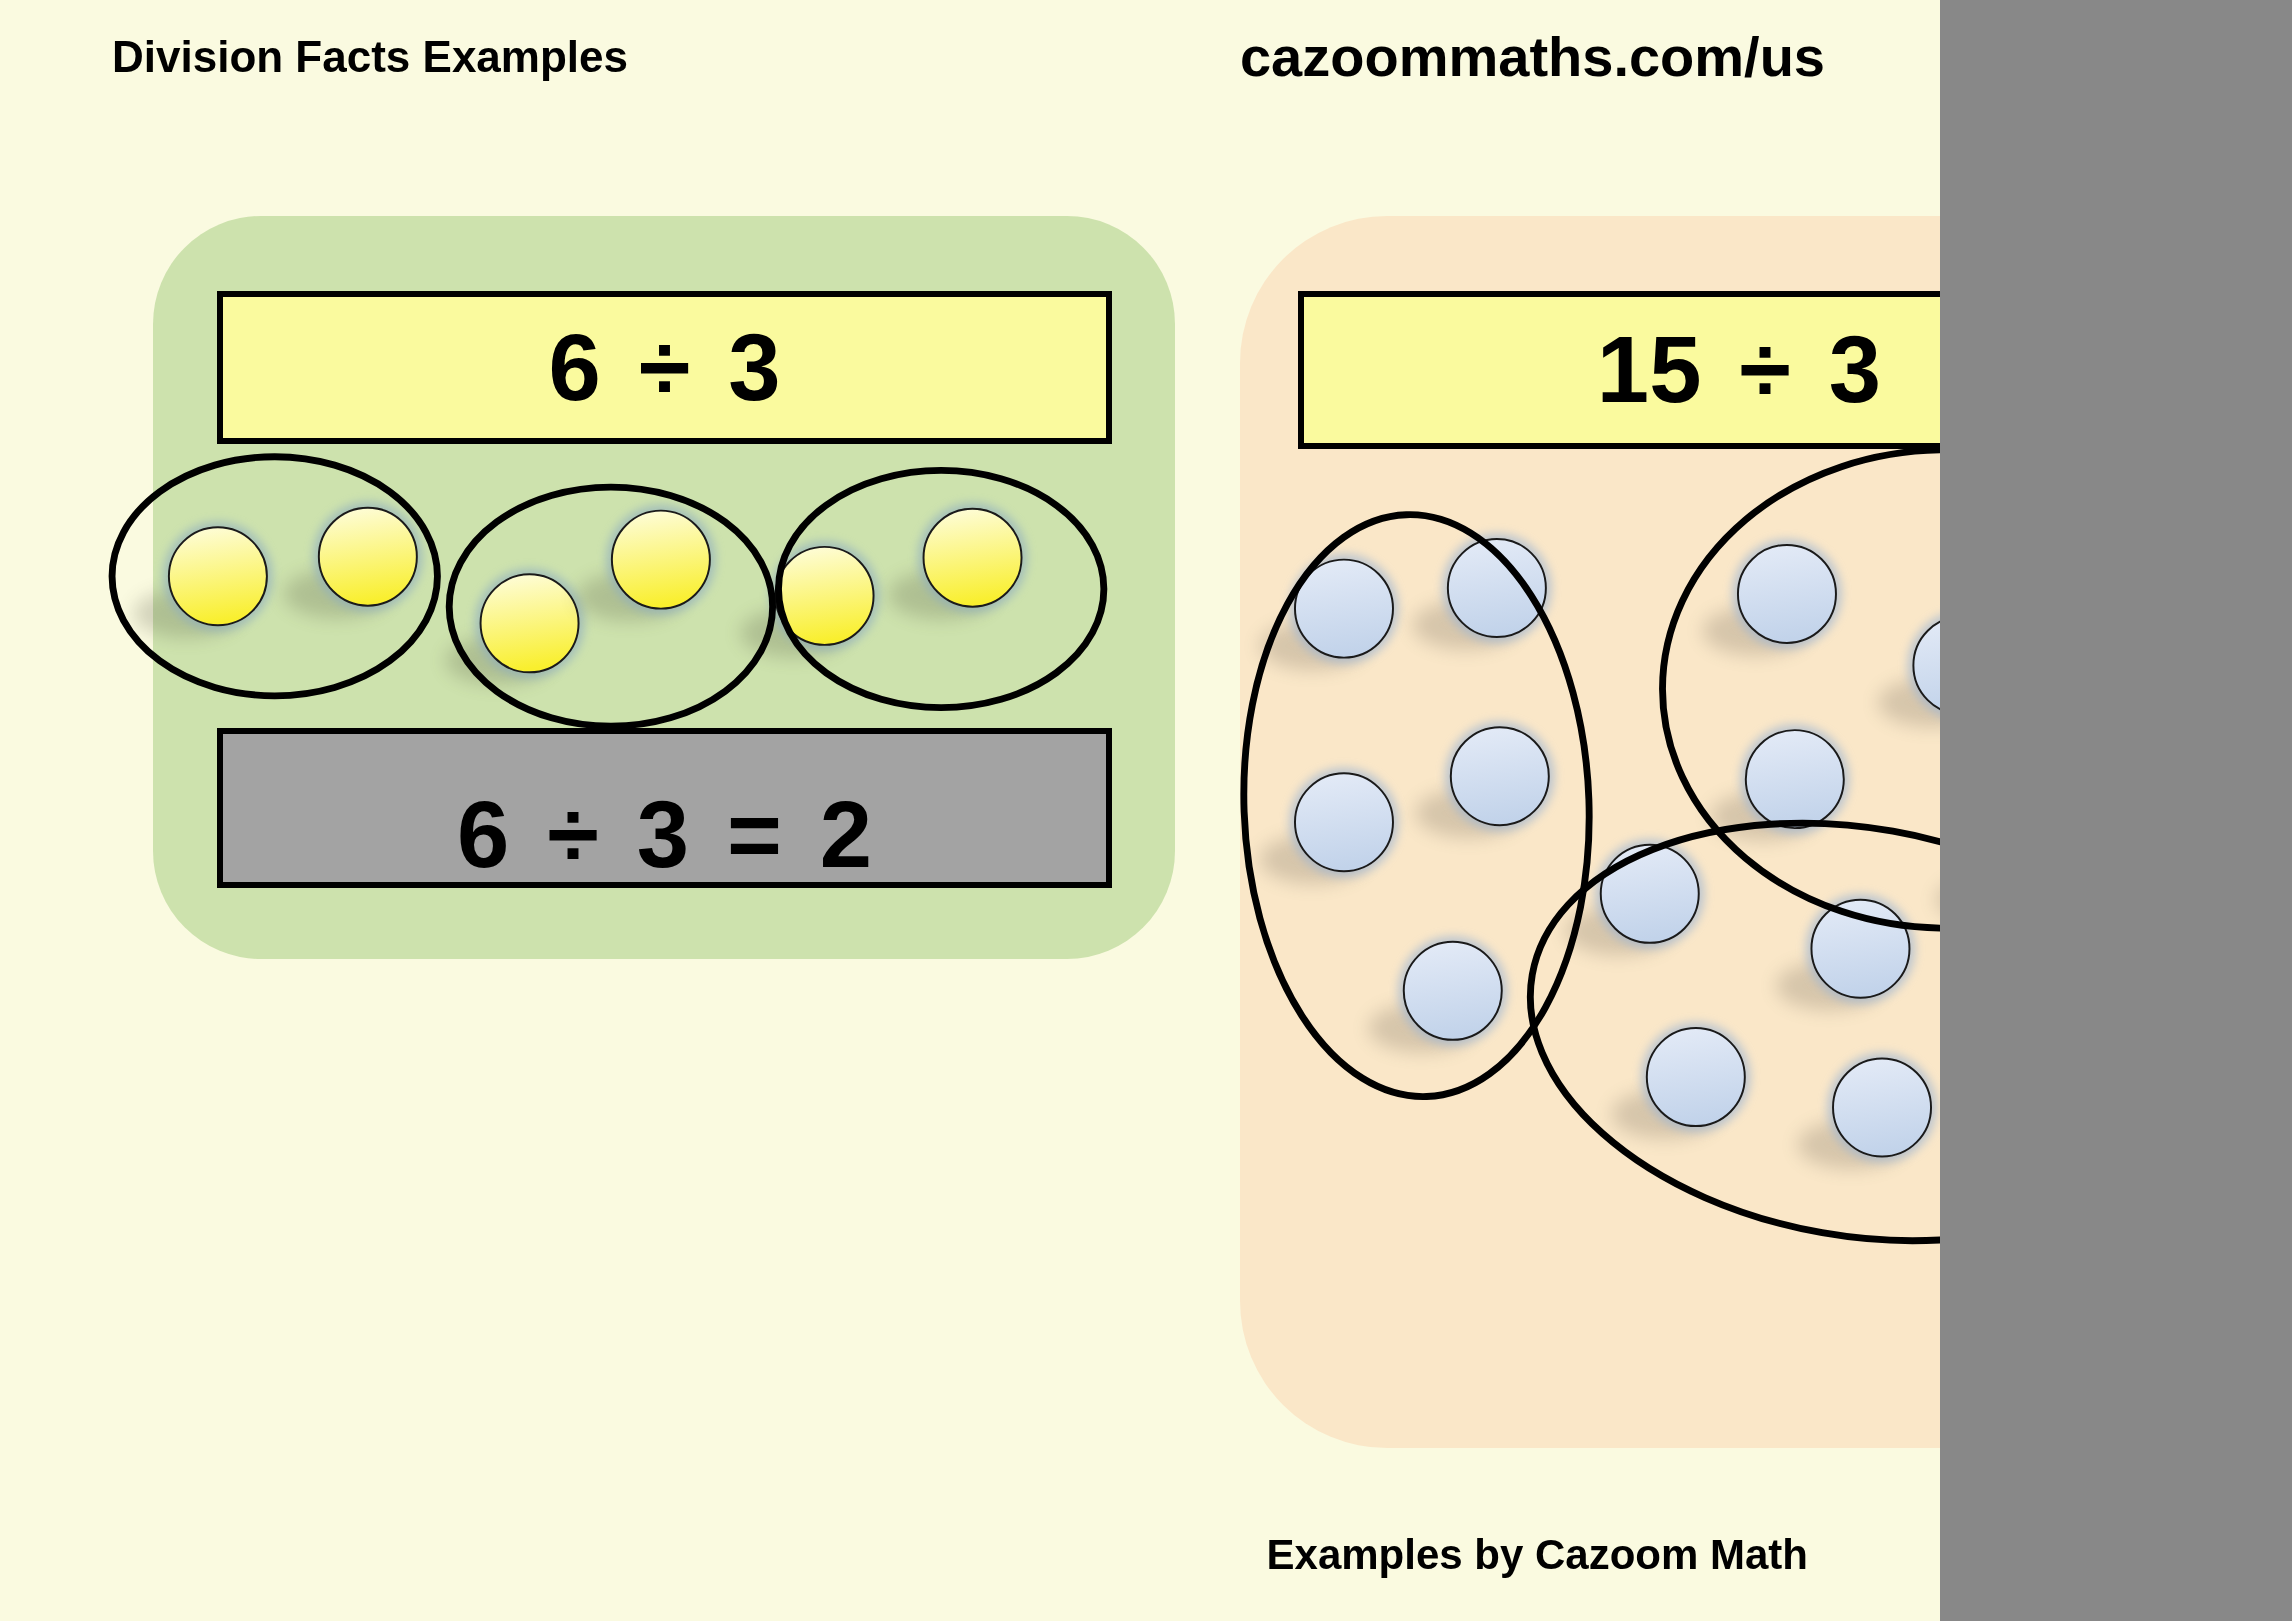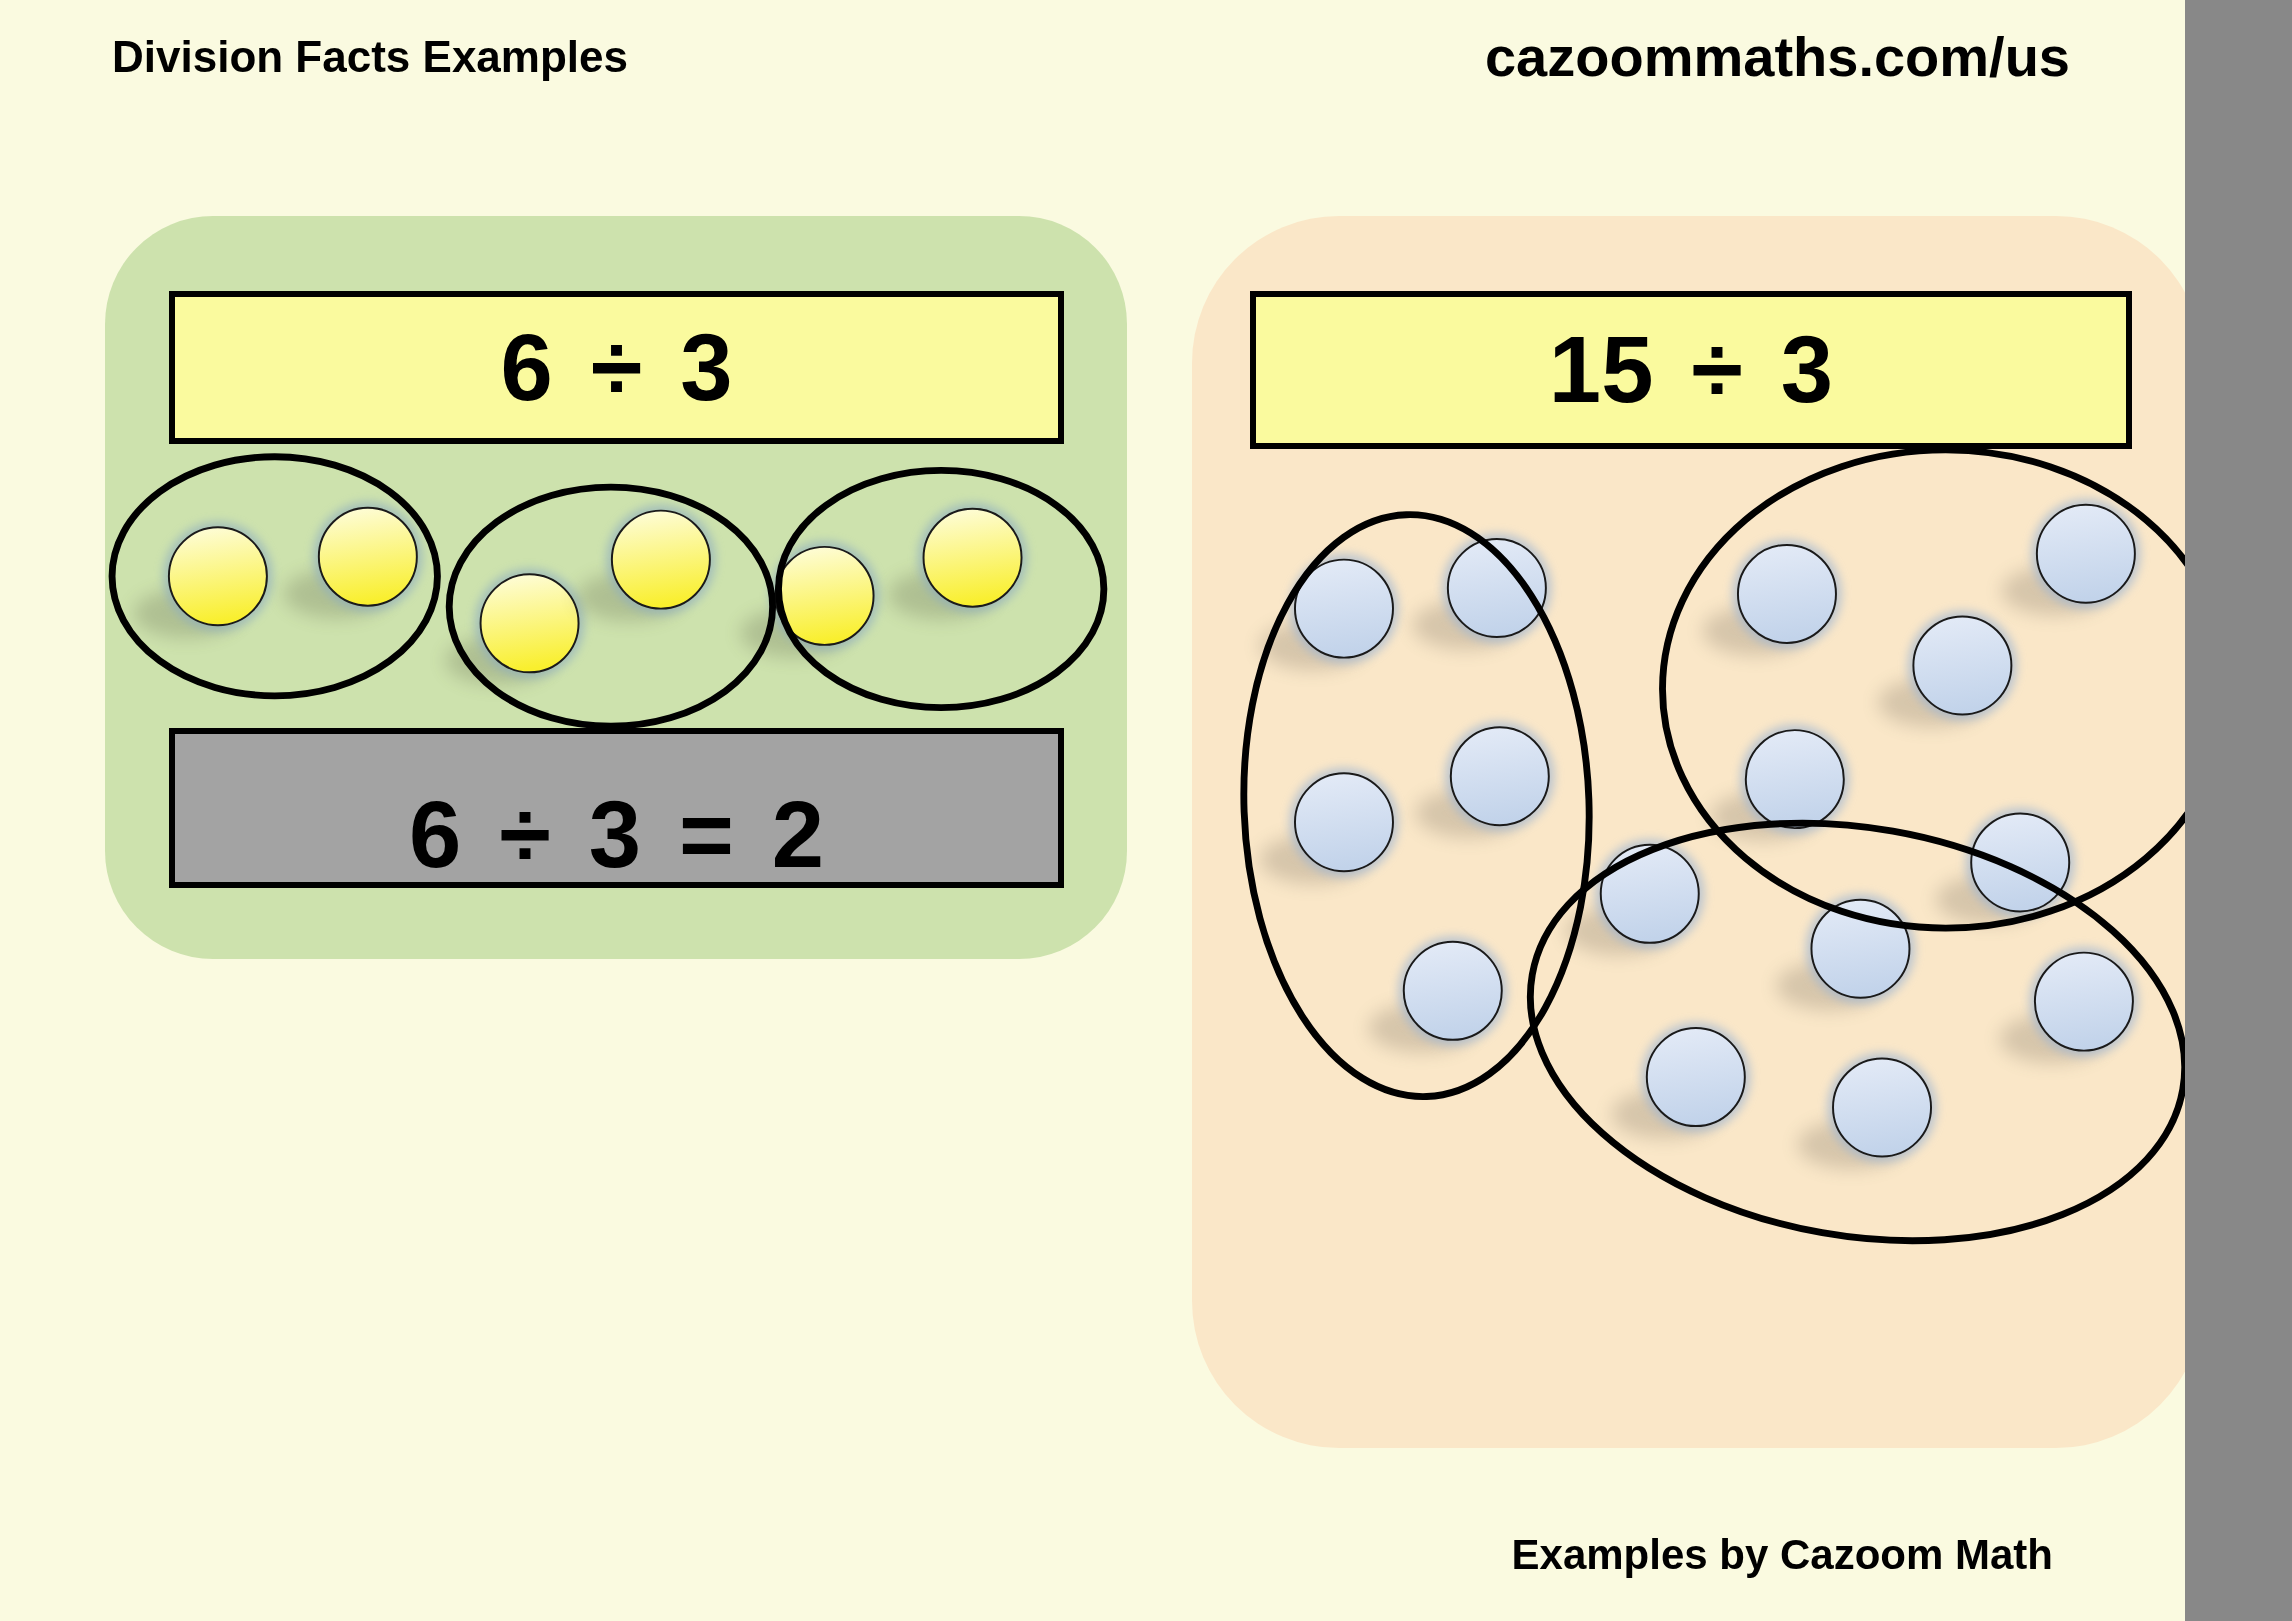--- a/index.html
+++ b/index.html
@@ -1,24 +1,24 @@
 <!DOCTYPE html>
 <html><head>
 <meta charset="utf-8">
 <style>
   html,body{margin:0;padding:0;background:#888;}
   .page{
-    position:relative;width:2185px;height:1621px;overflow:hidden;
+    position:relative;width:1940px;height:1621px;overflow:hidden;
     font-family:"Liberation Sans",sans-serif;color:#000;
   }
   .hdr-text{position:absolute;font-weight:bold;white-space:nowrap;line-height:1;}
   .page-title{left:112px;top:35px;font-size:44px;}
   .site-url{right:115px;top:29px;font-size:56px;}
   .credit{right:132px;top:1534px;font-size:42px;}
-  .panel{position:absolute;}
+  .panel{position:absolute;margin-left:48px;}
   .panel-left{left:105px;top:216px;width:1022px;height:743px;border-radius:108px;}
   .panel-right{left:1192px;top:216px;width:1011px;height:1232px;border-radius:147px;}
   .eqbox{
     position:absolute;border:6.9px solid #000;box-sizing:border-box;
     display:flex;align-items:center;justify-content:center;
     font-weight:bold;font-size:94px;word-spacing:11.8px;line-height:1;
   }
   .eqbox-l1{left:64px;top:75px;width:895px;height:153px;}
   .eqbox-l2{left:64px;top:512px;width:895px;height:160px;}
   .eqbox-r1{left:58px;top:75px;width:882px;height:158px;}

